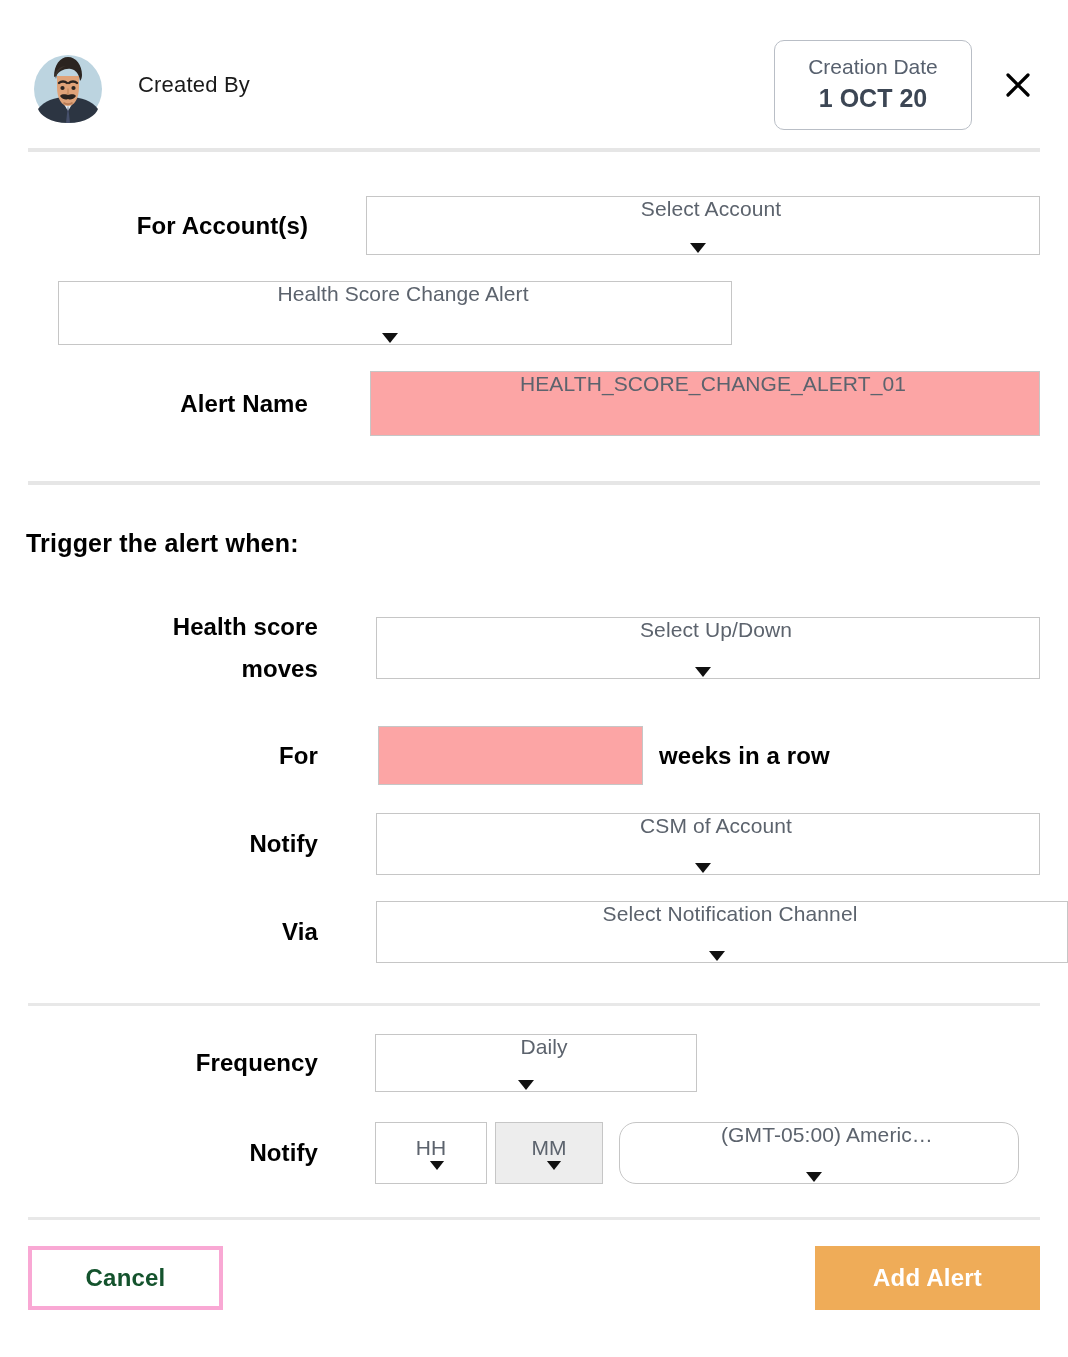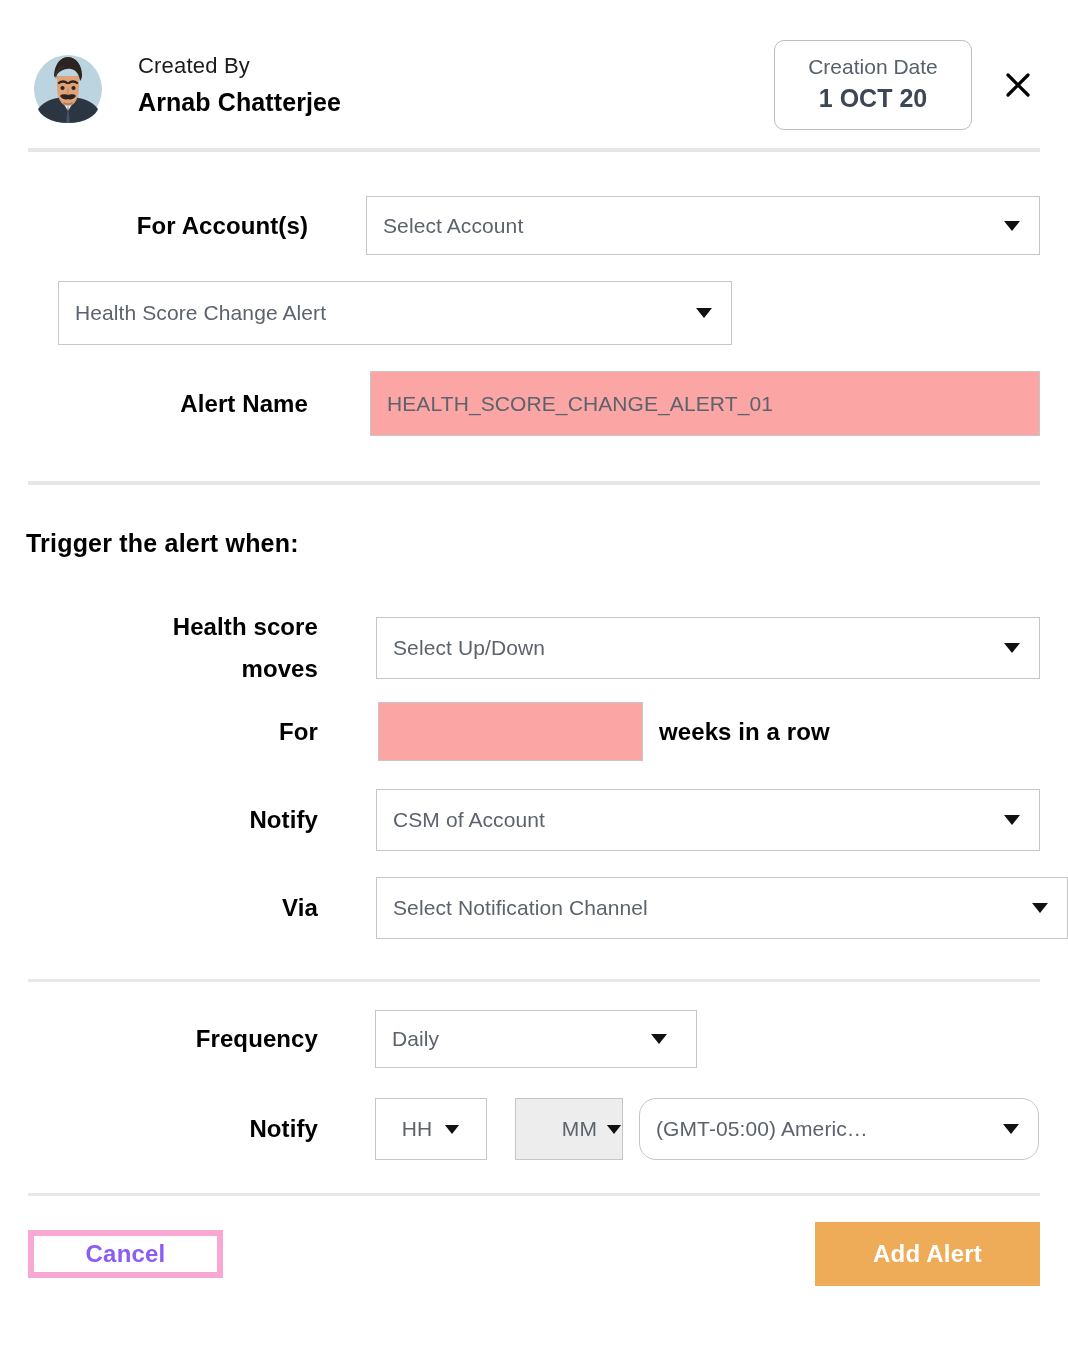--- a/index.html
+++ b/index.html
@@ -126,20 +126,21 @@
 
   
   .ctrl {
     border: 1.5px solid #c6c6c6;
     background: #ffffff;
     display: flex;
     align-items: center;
     font-size: 21px;
     color: #5c636d;
     position: relative;
+    flex-direction: column;
   }
   .ctrl .ctrl-text {
     flex: 1 1 auto;
     padding-left: 16px;
     white-space: nowrap;
     overflow: hidden;
     text-overflow: ellipsis;
     letter-spacing: 0.1px;
   }
   .ctrl .caret {
@@ -183,24 +184,24 @@
     font-size: 24px;
     font-weight: bold;
     cursor: pointer;
     letter-spacing: 0.2px;
     display: flex;
     align-items: center;
     justify-content: center;
   }
   .btn-cancel {
     width: 195px;
-    height: 48px;
-    background: #ffffff;
-    border: 6px solid #f9a8d4;
-    color: #8b5cf6;
+    height: 64px;
+    background: #ffffff;
+    border: 4px solid #f9a8d4;
+    color: #14532d;
   }
   .btn-primary {
     width: 225px;
     height: 64px;
     background: #efac58;
     border: 2px solid #efac58;
     color: #ffffff;
   }
 </style>
 </head>
@@ -222,21 +223,20 @@
       <circle cx="36.5" cy="45" r="2.1" fill="#2b2420"></circle>
       <circle cx="47.5" cy="45" r="2.1" fill="#2b2420"></circle>
       <path d="M42 46 L42 51 L39.5 52" stroke="#c98f63" stroke-width="1.6" fill="none" stroke-linecap="round"></path>
       <path d="M34 53 C37 50 40 52 42 52 C44 52 47 50 50 53 C47 57 44 57 42 56 C40 57 37 57 34 53 Z" fill="#2b2420"></path>
       <path d="M38 60 C40 61.5 44 61.5 46 60" stroke="#b87b54" stroke-width="1.6" fill="none" stroke-linecap="round"></path>
     </svg>
   </div>
 
   <div class="creator-block">
     <div class="created-by-label">Created By</div>
-    <div class="created-by-name">Arnab Chatterjee</div>
   </div>
 
   <div class="header-spacer"></div>
 
   <div class="creation-date-box">
     <div class="creation-date-label">Creation Date</div>
     <div class="creation-date-value">1 OCT 20</div>
   </div>
 
   <button class="close-btn">
@@ -282,21 +282,21 @@
     </div>
   </div>
 </div>
 
 <hr class="divider" style="margin-top:45px;">
 
 <div class="section" style="padding-top:44px;">
 
   <div class="section-title">Trigger the alert when:</div>
 
-  <div class="row" style="margin-top:48px;margin-bottom:12px;">
+  <div class="row" style="margin-top:48px;margin-bottom:36px;">
     <div class="row-label twoline" style="width:318px;">
       <div>Health score</div>
       <div>moves</div>
     </div>
     <div class="ctrl" style="margin-left:58px;width:664px;height:62px;">
       <span class="ctrl-text">Select Up/Down</span>
       <span class="caret">
         <svg width="18" height="12" viewBox="0 0 18 12" xmlns="http://www.w3.org/2000/svg" aria-hidden="true">
           <path d="M1 1 L9 11 L17 1 Z" fill="#111111"></path>
         </svg>
@@ -358,21 +358,21 @@
 
     <div class="ctrl" style="margin-left:57px;width:112px;height:62px;justify-content:center;">
       <span class="ctrl-text" style="flex:0 0 auto;padding-left:0;">HH</span>
       <span class="caret" style="padding-left:12px;padding-right:0;">
         <svg width="16" height="11" viewBox="0 0 18 12" xmlns="http://www.w3.org/2000/svg" aria-hidden="true">
           <path d="M1 1 L9 11 L17 1 Z" fill="#111111"></path>
         </svg>
       </span>
     </div>
 
-    <div class="ctrl shaded" style="margin-left:28px;width:108px;height:62px;justify-content:flex-end;">
+    <div class="ctrl shaded" style="margin-left:8px;width:108px;height:62px;justify-content:center;">
       <span class="ctrl-text" style="flex:0 0 auto;padding-left:0;">MM</span>
       <span class="caret" style="padding-left:9px;padding-right:0;">
         <svg width="16" height="11" viewBox="0 0 18 12" xmlns="http://www.w3.org/2000/svg" aria-hidden="true">
           <path d="M1 1 L9 11 L17 1 Z" fill="#111111"></path>
         </svg>
       </span>
     </div>
 
     <div class="ctrl" style="margin-left:16px;width:400px;height:62px;border-radius:17px;">
       <span class="ctrl-text">(GMT-05:00) Americ…</span>

